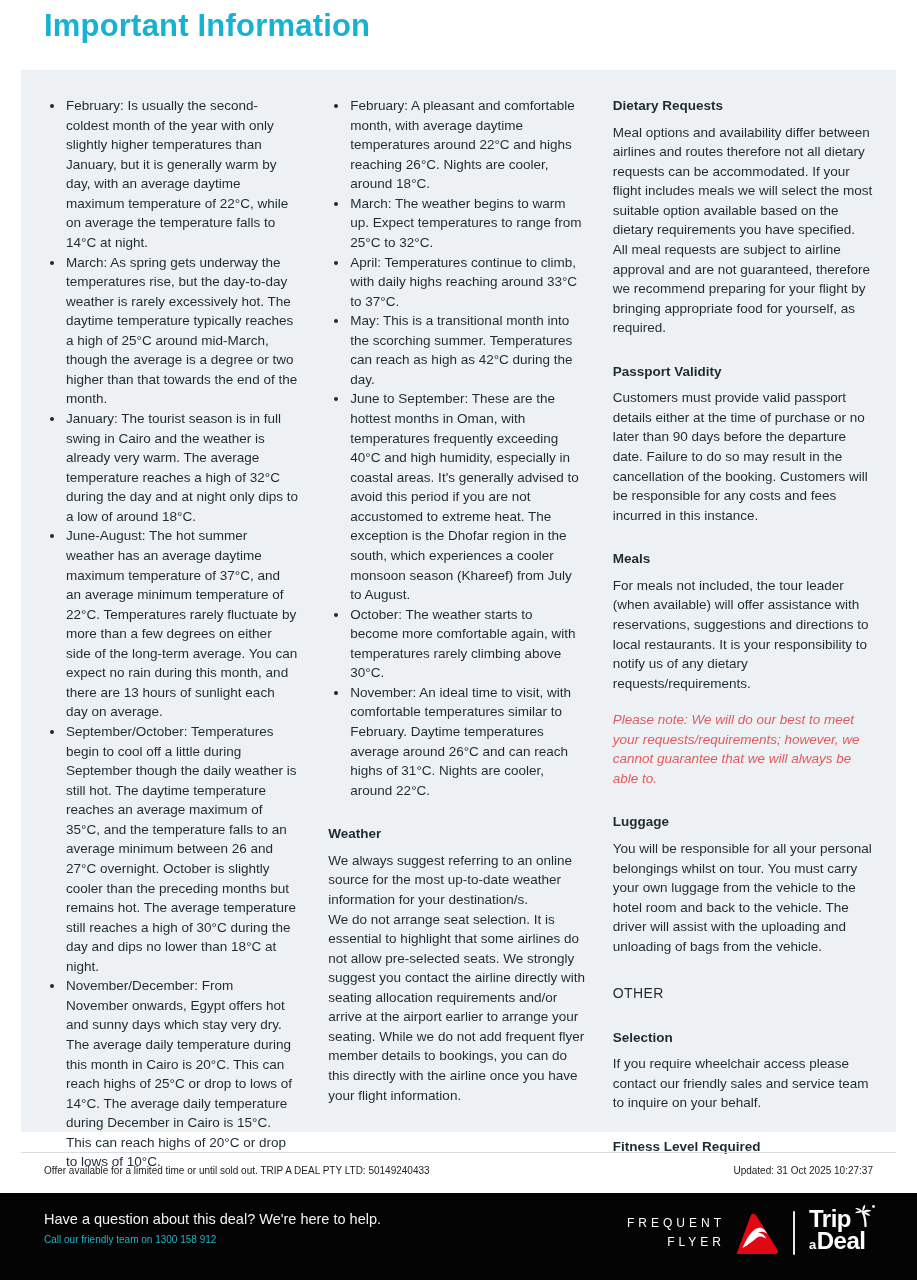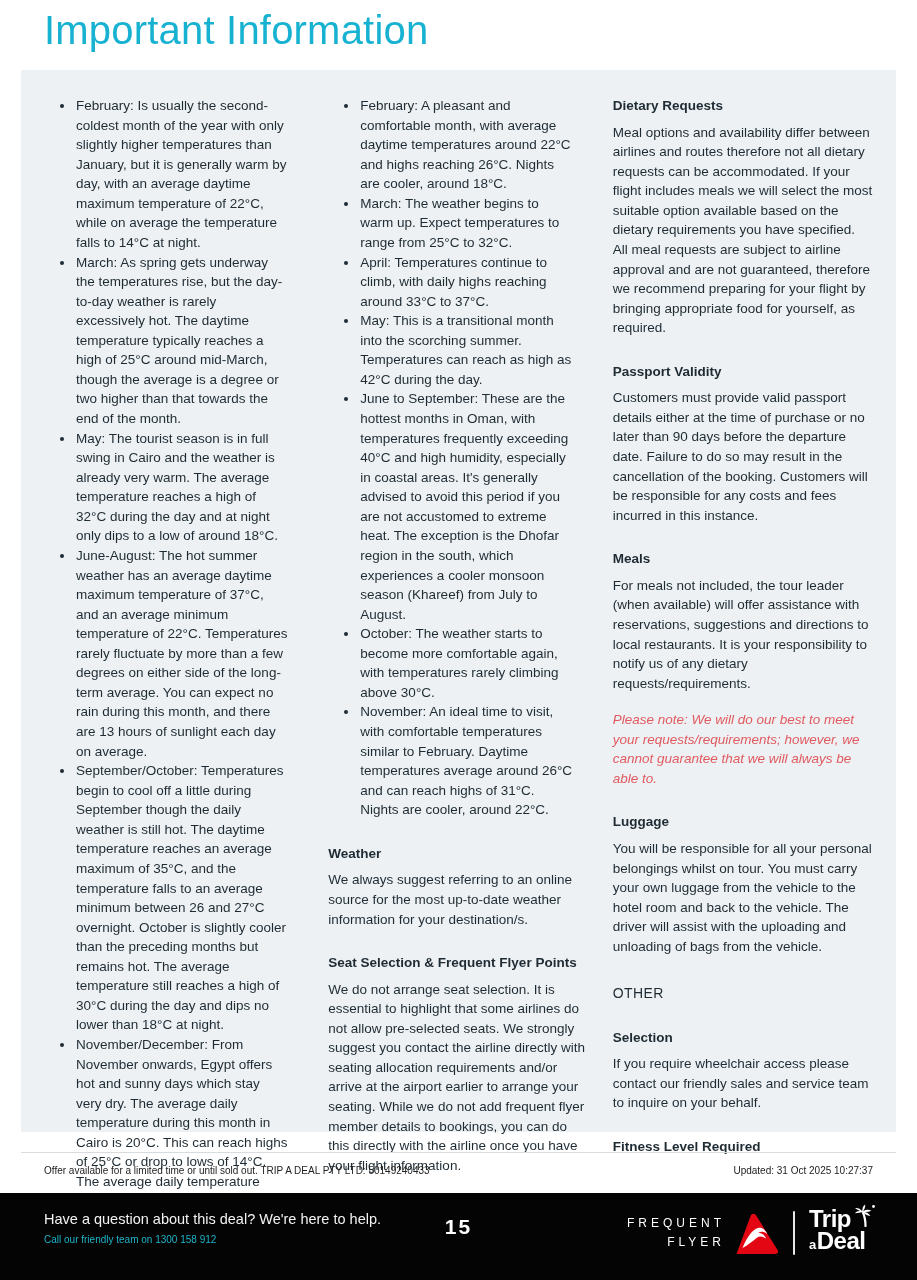--- a/index.html
+++ b/index.html
@@ -1,28 +1,28 @@
 <!DOCTYPE html>
 <html style="--accent: #17b2d1; --panel_bg: #edf1f4; --text: #1f2b33; --note_red: #e05a5f; --footer_bg: #040404; --footer_link: #1fb3c9; --qantas_red: #e30613;"><head>
 <meta charset="utf-8">
 <style>
   html,body{margin:0;padding:0;background:#fff;}
   .page{position:relative;width:917px;height:1280px;background:#fff;overflow:hidden;
         font-family:"Liberation Sans",sans-serif;}
 
-  .title{position:absolute;left:44px;top:8px;font-size:40px;font-weight:400;
+  .title{position:absolute;left:44px;top:8px;font-size:31px;font-weight:700;
          color:var(--accent,#17b2d1);letter-spacing:.2px;}
 
   .panel{position:absolute;left:21px;top:70px;width:875px;height:1062px;
          background:var(--panel_bg,#edf1f4);box-sizing:border-box;
          padding:26px 23px 30px;display:flex;gap:24px;}
   .col{flex:1;min-width:0;font-size:13.5px;line-height:1.45;color:var(--text,#1f2b33);}
   .col > :first-child{margin-top:0;}
 
-  .bullets{margin:16px;padding-left:15px;list-style:disc outside;}
+  .bullets{margin:6px;padding-left:15px;list-style:disc outside;}
   .bullets li{margin:0;padding-left:1px;}
 
   .heading{font-weight:700;margin:24px 0 7px;}
   .label{margin:27px 0 0;font-size:14px;letter-spacing:.4px;}
   .para{margin:0;}
   .note{margin:17px 0 0;color:var(--note_red,#e05a5f);font-style:italic;}
 
   .legal{position:absolute;left:21px;width:875px;top:1152px;box-sizing:border-box;
          border-top:1px solid #d9dcde;padding:12px 23px 0;display:flex;
          justify-content:space-between;font-size:10px;color:#222;align-items:flex-end;}
@@ -51,40 +51,39 @@
 
 <div class="page">
 
   <div class="title">Important Information</div>
 
   <div class="panel">
     <div class="col">
         <ul class="bullets">
           <li>February: Is usually the second-coldest month of the year with only slightly higher temperatures than January, but it is generally warm by day, with an average daytime maximum temperature of 22°C, while on average the temperature falls to 14°C at night.</li>
           <li>March: As spring gets underway the temperatures rise, but the day-to-day weather is rarely excessively hot. The daytime temperature typically reaches a high of 25°C around mid-March, though the average is a degree or two higher than that towards the end of the month.</li>
-          <li>May: The tourist season is in full swing in Cairo and the weather is already very warm. The average temperature reaches a high of 32°C during the day and at night only dips to a low of around 18°C.</li>
+          <li>January: The tourist season is in full swing in Cairo and the weather is already very warm. The average temperature reaches a high of 32°C during the day and at night only dips to a low of around 18°C.</li>
           <li>June-August: The hot summer weather has an average daytime maximum temperature of 37°C, and an average minimum temperature of 22°C. Temperatures rarely fluctuate by more than a few degrees on either side of the long-term average. You can expect no rain during this month, and there are 13 hours of sunlight each day on average.</li>
           <li>September/October: Temperatures begin to cool off a little during September though the daily weather is still hot. The daytime temperature reaches an average maximum of 35°C, and the temperature falls to an average minimum between 26 and 27°C overnight. October is slightly cooler than the preceding months but remains hot. The average temperature still reaches a high of 30°C during the day and dips no lower than 18°C at night.</li>
           <li>November/December: From November onwards, Egypt offers hot and sunny days which stay very dry. The average daily temperature during this month in Cairo is 20°C. This can reach highs of 25°C or drop to lows of 14°C. The average daily temperature during December in Cairo is 15°C. This can reach highs of 20°C or drop to lows of 10°C.</li>
         </ul>
         <div class="heading">Oman</div>
       </div>
     <div class="col">
         <ul class="bullets">
           <li>February: A pleasant and comfortable month, with average daytime temperatures around 22°C and highs reaching 26°C. Nights are cooler, around 18°C.</li>
           <li>March: The weather begins to warm up. Expect temperatures to range from 25°C to 32°C.</li>
           <li>April: Temperatures continue to climb, with daily highs reaching around 33°C to 37°C.</li>
           <li>May: This is a transitional month into the scorching summer. Temperatures can reach as high as 42°C during the day.</li>
           <li>June to September: These are the hottest months in Oman, with temperatures frequently exceeding 40°C and high humidity, especially in coastal areas. It's generally advised to avoid this period if you are not accustomed to extreme heat. The exception is the Dhofar region in the south, which experiences a cooler monsoon season (Khareef) from July to August.</li>
           <li>October: The weather starts to become more comfortable again, with temperatures rarely climbing above 30°C.</li>
           <li>November: An ideal time to visit, with comfortable temperatures similar to February. Daytime temperatures average around 26°C and can reach highs of 31°C. Nights are cooler, around 22°C.</li>
         </ul>
         <div class="heading">Weather</div>
         <div class="para">We always suggest referring to an online source for the most up-to-date weather information for your destination/s.</div>
-        <div class="heading">Seat Selection &amp; Frequent Flyer Points</div>
         <div class="para">We do not arrange seat selection. It is essential to highlight that some airlines do not allow pre-selected seats. We strongly suggest you contact the airline directly with seating allocation requirements and/or arrive at the airport earlier to arrange your seating. While we do not add frequent flyer member details to bookings, you can do this directly with the airline once you have your flight information.</div>
       </div>
     <div class="col">
         <div class="heading">Dietary Requests</div>
         <div class="para">Meal options and availability differ between airlines and routes therefore not all dietary requests can be accommodated. If your flight includes meals we will select the most suitable option available based on the dietary requirements you have specified. All meal requests are subject to airline approval and are not guaranteed, therefore we recommend preparing for your flight by bringing appropriate food for yourself, as required.</div>
         <div class="heading">Passport Validity</div>
         <div class="para">Customers must provide valid passport details either at the time of purchase or no later than 90 days before the departure date. Failure to do so may result in the cancellation of the booking. Customers will be responsible for any costs and fees incurred in this instance.</div>
         <div class="heading">Meals</div>
         <div class="para">For meals not included, the tour leader (when available) will offer assistance with reservations, suggestions and directions to local restaurants. It is your responsibility to notify us of any dietary requests/requirements.</div>
         <div class="note">Please note: We will do our best to meet your requests/requirements; however, we cannot guarantee that we will always be able to.</div>
@@ -101,21 +100,20 @@
     <span>Offer available for a limited time or until sold out. TRIP A DEAL PTY LTD: 50149240433</span>
     <span>Updated: 31 Oct 2025 10:27:37</span>
   </div>
 
   <div class="footer">
     <div class="help">
       <div class="help-q">Have a question about this deal? We're here to help.</div>
       <div class="help-call">Call our friendly team on 1300 158 912</div>
     </div>
 
-    <div class="pagenum">15</div>
 
     <div class="logos">
       <div class="ff-text">
         <div>FREQUENT</div>
         <div>FLYER</div>
       </div>
       <span>
         <svg class="qantas" width="46" height="42" viewBox="0 0 46 42">
           <path d="M3.5 42 L17.5 4.2 C18.6 1.2 21.5 1.1 23.2 3.5 L44.4 37.8 C45.9 40.2 44.8 42 42 42 Z" fill="#e30613"></path>
           <path d="M9.5 36 C14 25 19.5 17.5 25 16 C28.8 15 31.8 17 34.2 21.8 C31 19.4 27.8 19.2 25.2 20.8 C28.9 21 31.5 23 33.1 26.6 C29.7 24 26.3 23.9 23.6 25.9 C19.8 28.8 14.8 33.2 9.5 36 Z" fill="#fff"></path>

